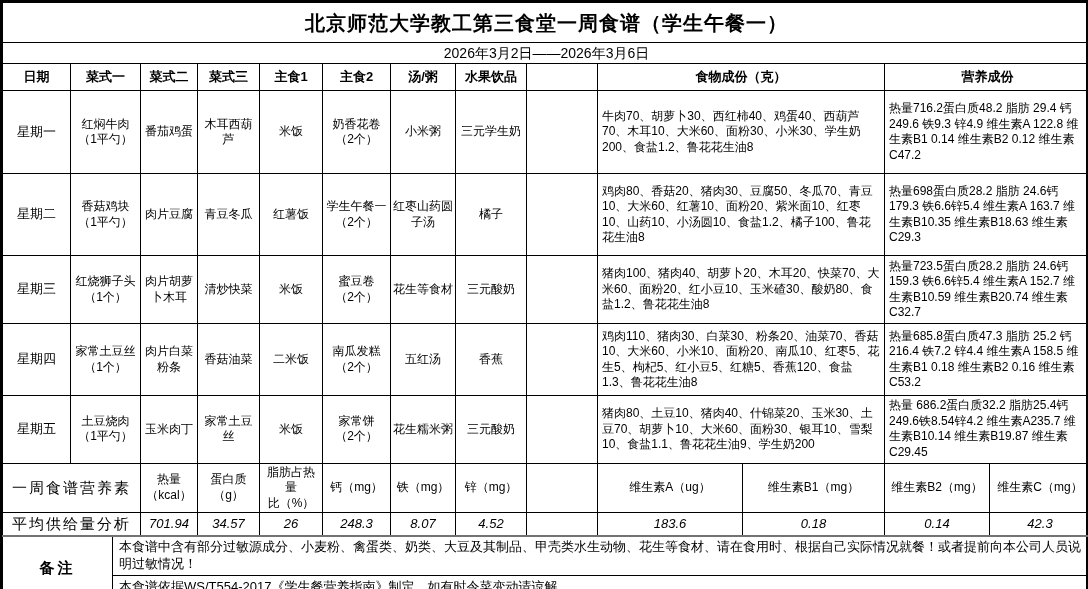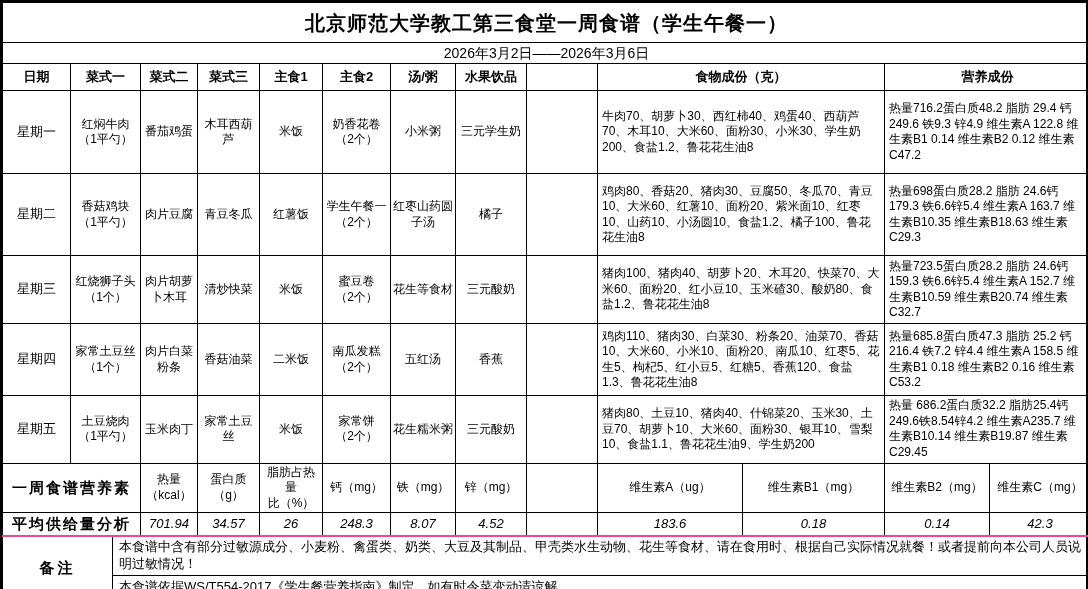--- a/index.html
+++ b/index.html
@@ -9,23 +9,23 @@
   table { border-collapse:collapse; table-layout:fixed; width:1086px; }
   table + table { margin-top:-1px; }
   td { border:1px solid #000; text-align:center; vertical-align:middle;
        font-size:12px; line-height:1.3; overflow:hidden; padding:1px 2px;
        white-space:pre-line; }
   .title-cell { font-size:20px; font-weight:bold; letter-spacing:1px; }
   .date-cell  { font-size:14px; }
   .head-cell  { font-size:13px;font-weight:bold; }
   .day-cell   { font-size:13px; }
   .left-cell  { text-align:left; padding:2px 4px; white-space:normal; }
-  .big-label  { font-size:15px; font-weight:bold; letter-spacing:2px; }
+  .big-label  { font-size:15px; font-weight:normal; letter-spacing:2px; }
   .val-cell   { font-size:13px;font-style:italic; }
-  .sep-top td { border-top:2px solid #ec4899; }
+  .sep-top td { border-top:2px solid #737373; }
   .note-label { font-size:15px; font-weight:bold; letter-spacing:3px; }
   .note-text  { text-align:left; font-size:13px; padding:2px 6px; white-space:normal; }
 </style>
 </head>
 <body>
 
 <div class="sheet">
 
   <table class="t-main">
     <colgroup>

